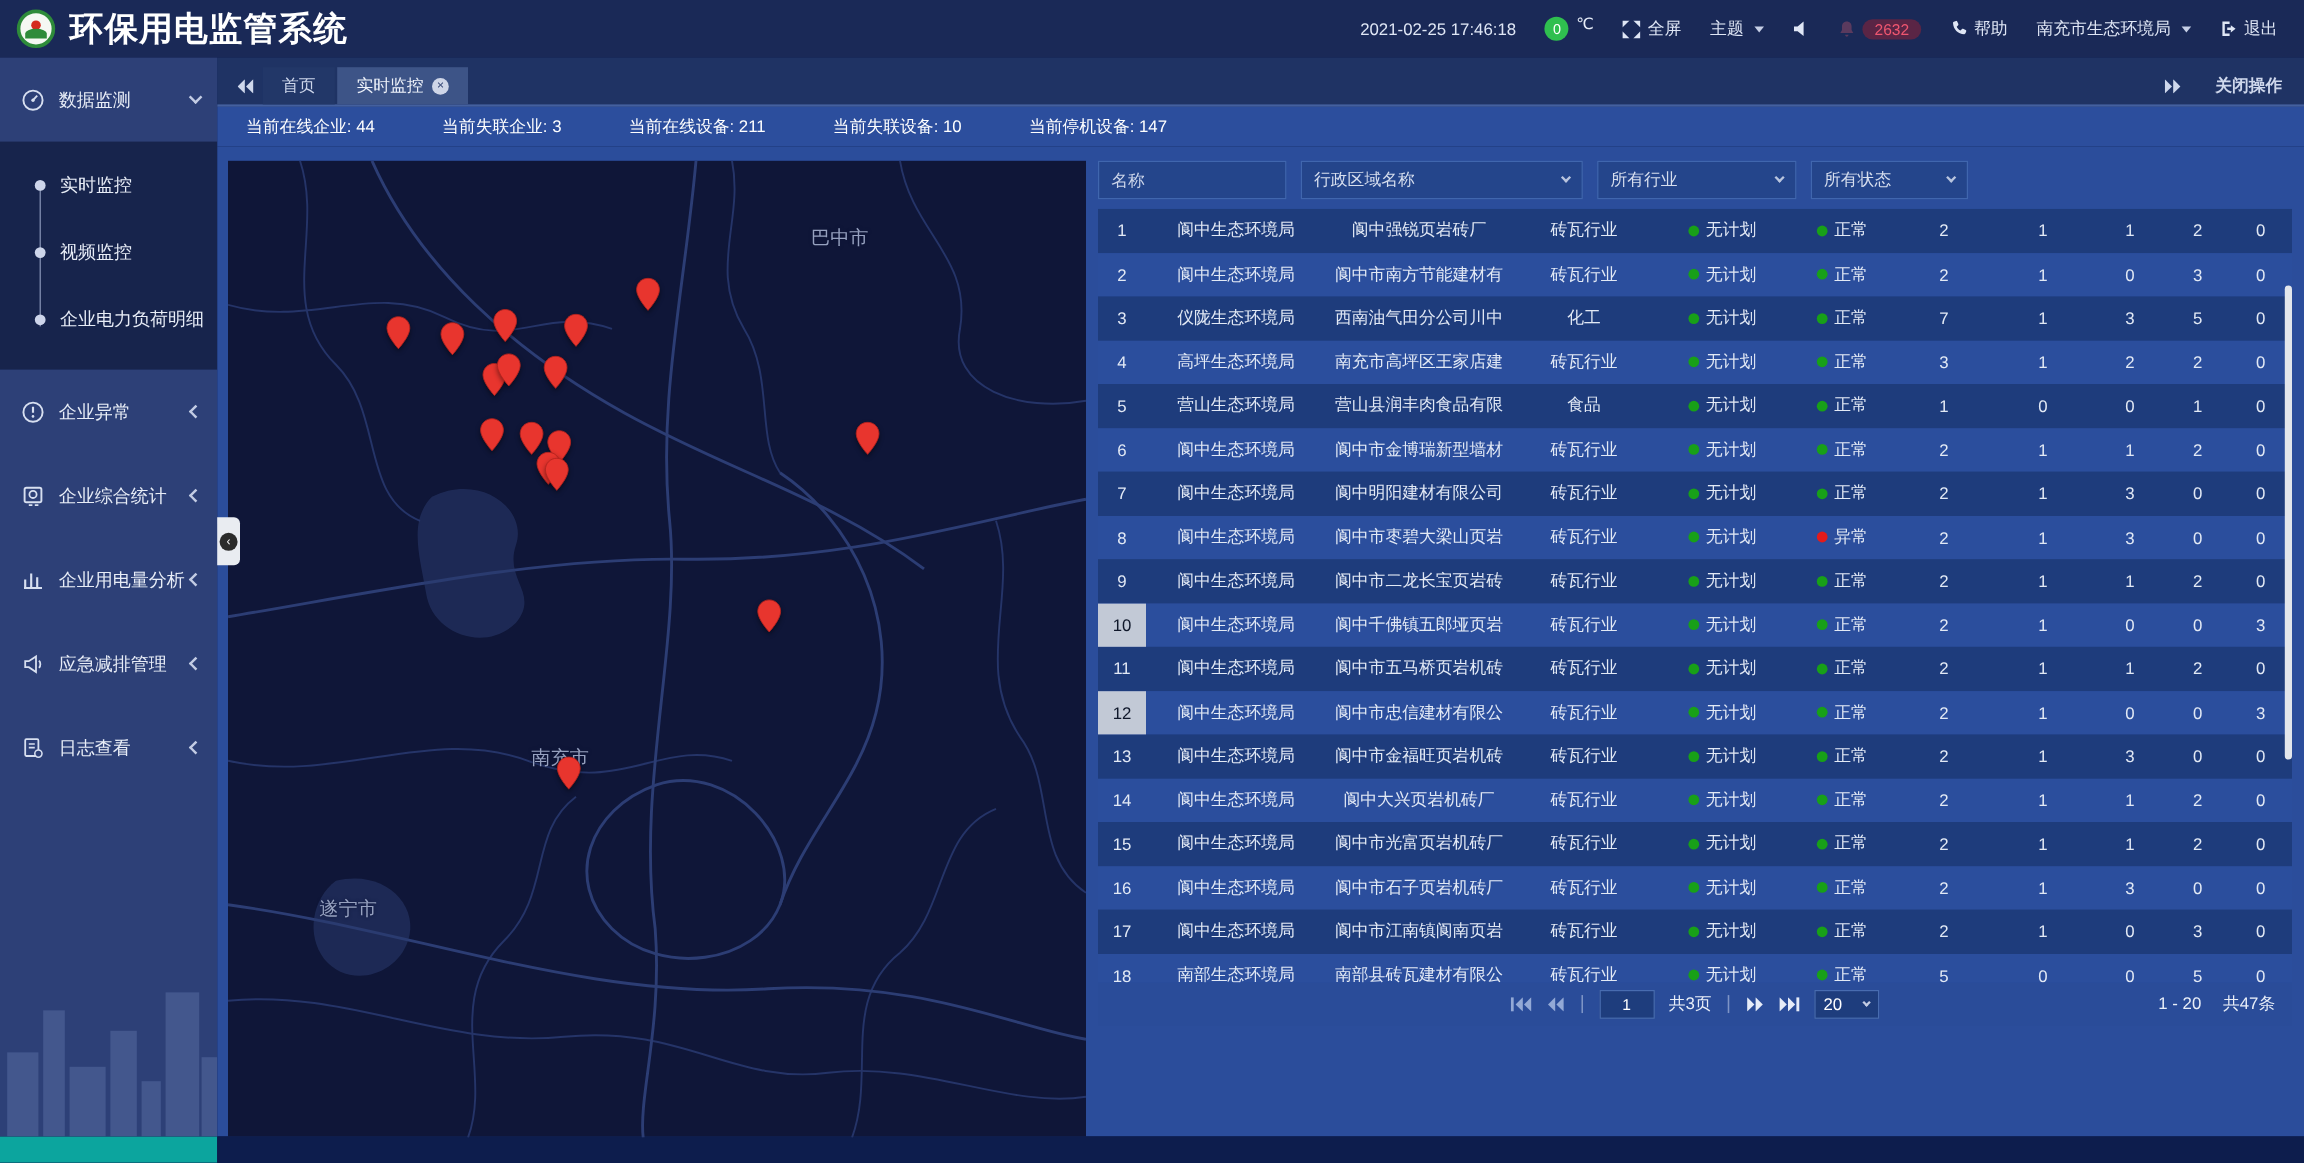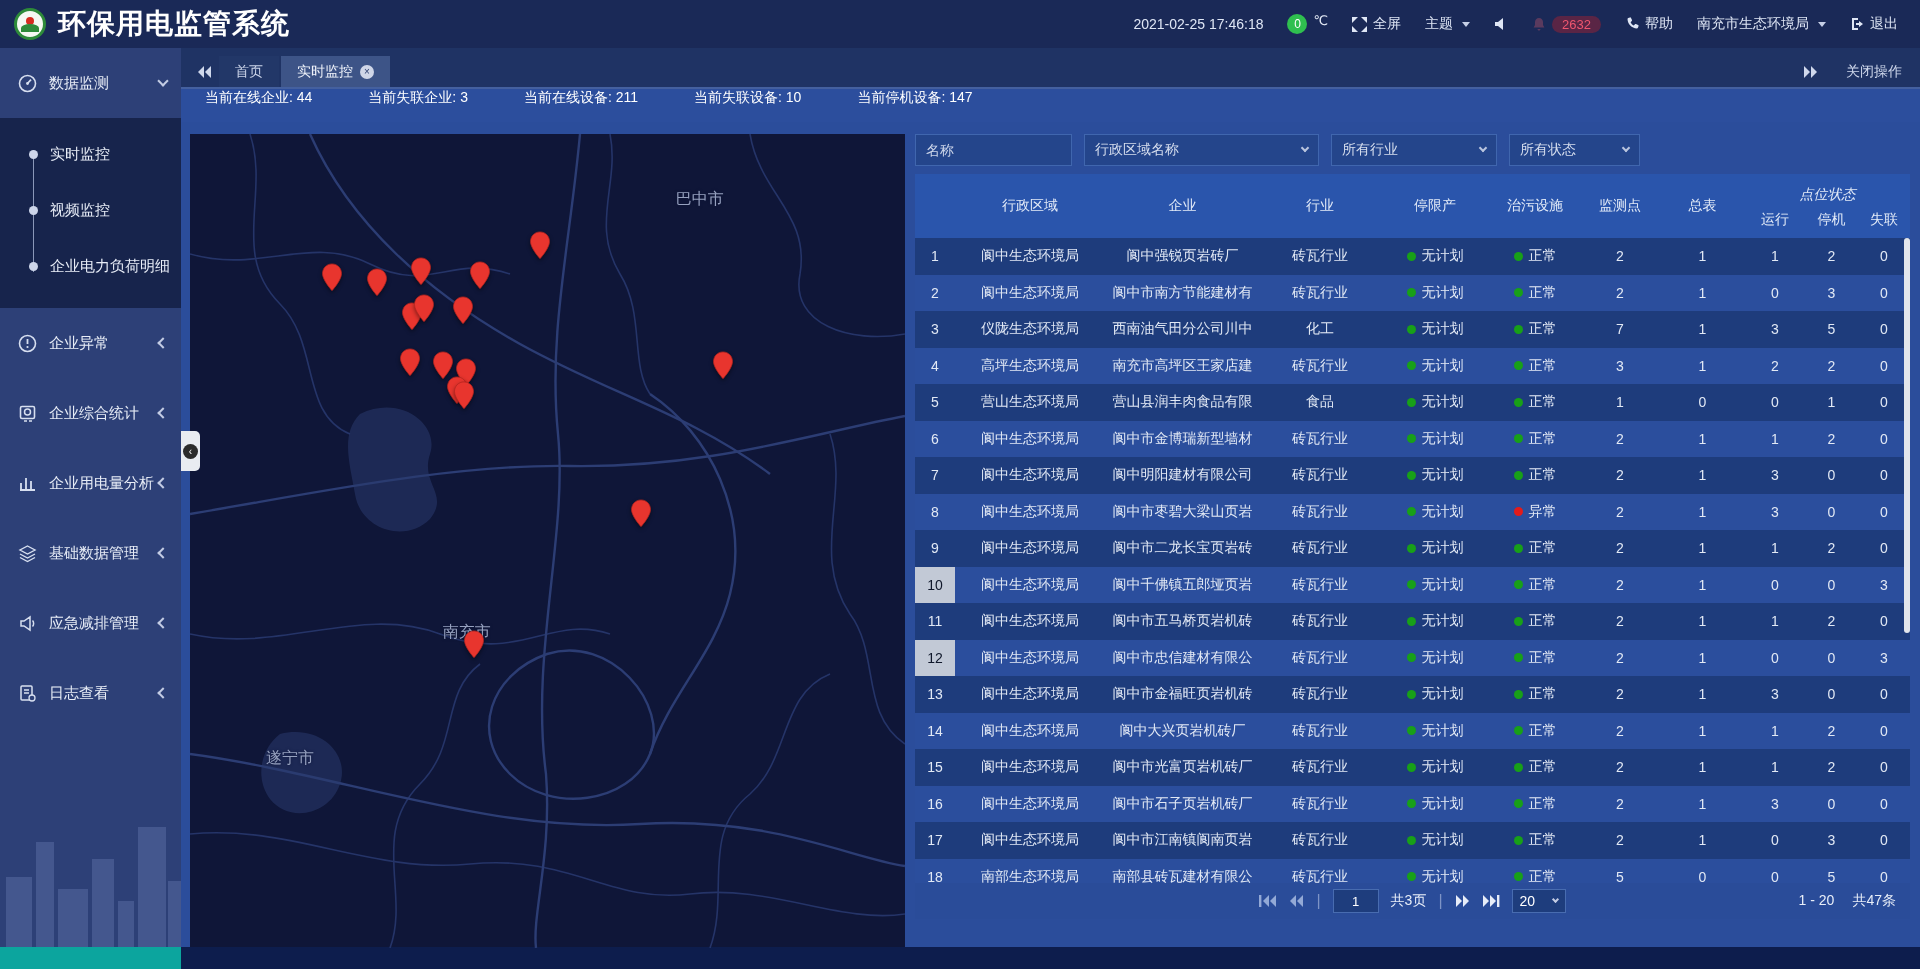--- a/index.html
+++ b/index.html
@@ -56,23 +56,23 @@
   .tabbar { height:41px; background:#1f3364; display:flex; align-items:flex-end;
     border-bottom:2px solid #44609f; padding:0 18px 0 10px; flex:0 0 auto; }
   .tab-scroll { height:31px; width:28px; display:flex; align-items:center; justify-content:center; cursor:pointer; }
   .tab { height:31px; display:flex; align-items:center; gap:7px; padding:0 16px;
     background:#223768; color:#ccd5ea; font-size:14px; margin-right:2px; cursor:pointer;margin-top:37px; }
   .tab.active { background:#3d5487; color:#eef2fa; }
   .tab-close { width:14px; height:14px; border-radius:50%; background:#cfd6e8; color:#2c3f70;
     font-size:10px; line-height:14px; text-align:center; cursor:pointer; }
   .tabbar-spacer { flex:1 1 auto; }
   .close-ops { height:31px; display:flex; align-items:center; gap:28px; color:#cfd8ec;
-    font-size:14px; cursor:pointer; }
-
-  .statsbar { height:33px; background:#2c4e9d; display:flex; align-items:flex-start; gap:56px;
+    font-size:14px; cursor:pointer;font-weight:bold; }
+
+  .statsbar { height:33px; background:#2c4e9d; display:flex; align-items:center; gap:56px;
     padding-left:24px; color:#ffffff; font-size:14px; flex:0 0 auto; }
 
   .content { flex:1 1 auto; background:#2b4d9b; display:flex; padding:12px 10px 0 9px; gap:10px; min-height:0; }
 
   
   .map { width:715px; flex:0 0 auto; background:#0f1638; position:relative; overflow:visible; }
   .map svg.roads { position:absolute; inset:0; }
   .city-label { position:absolute; color:#96a1bf; font-size:16px; transform:translate(-50%,-50%);
     text-shadow:0 0 3px #0f1638; white-space:nowrap; }
   .pin { position:absolute; width:22px; height:29px; transform:translate(-50%,-100%); cursor:pointer;
@@ -262,30 +262,20 @@
         <span class="glabel">企业综合统计</span>
         <span class="chev left"></span>
       </div>
       <div class="sgroup">
         <span class="icon">
           <svg width="19" height="19" viewBox="0 0 19 19">
               <path d="M3 16V9M8 16V4M13 16V7M17 16H2" stroke="#d7dff0" stroke-width="1.8" fill="none"></path>
             </svg>
         </span>
         <span class="glabel">企业用电量分析</span>
-        <span class="chev left"></span>
-      </div>
-      <div class="sgroup">
-        <span class="icon">
-          <svg width="19" height="19" viewBox="0 0 19 19">
-              <path d="M9.5 2 17 6 9.5 10 2 6z" fill="none" stroke="#d7dff0" stroke-width="1.4"></path>
-              <path d="M2 10l7.5 4L17 10M2 13.5l7.5 4 7.5-4" fill="none" stroke="#d7dff0" stroke-width="1.4"></path>
-            </svg>
-        </span>
-        <span class="glabel">基础数据管理</span>
         <span class="chev left"></span>
       </div>
       <div class="sgroup">
         <span class="icon">
           <svg width="19" height="19" viewBox="0 0 19 19">
               <path d="M3 7v5h3l6 4V3L6 7zM14.5 6.5c1.5 1.5 1.5 4.5 0 6" fill="none" stroke="#d7dff0" stroke-width="1.5"></path>
             </svg>
         </span>
         <span class="glabel">应急减排管理</span>
         <span class="chev left"></span>
@@ -448,34 +438,20 @@
               <span>所有行业</span>
               <span class="chev down"></span>
             </div>
             <div class="f-select" style="width:131px">
               <span>所有状态</span>
               <span class="chev down"></span>
             </div>
           </div>
 
           <div class="table">
-            <div class="thead grid-cols">
-              <span class="h"></span>
-              <span class="h">行政区域</span>
-              <span class="h">企业</span>
-              <span class="h">行业</span>
-              <span class="h">停限产</span>
-              <span class="h">治污设施</span>
-              <span class="h">监测点</span>
-              <span class="h">总表</span>
-              <span class="h-group">点位状态</span>
-              <span class="h-sub" style="grid-column:9">运行</span>
-              <span class="h-sub" style="grid-column:10">停机</span>
-              <span class="h-sub" style="grid-column:11">失联</span>
-            </div>
             <div class="tbody">
                 <div class="trow grid-cols dark">
                   <span class="cell c-num">1</span>
                   <span class="cell left">阆中生态环境局</span>
                   <span class="cell left">阆中强锐页岩砖厂</span>
                   <span class="cell left">砖瓦行业</span>
                   <span class="cell dotcell">
                     <span class="statusdot" style="background: rgb(24, 160, 24);"></span>
                     <span>无计划</span>
                   </span>

